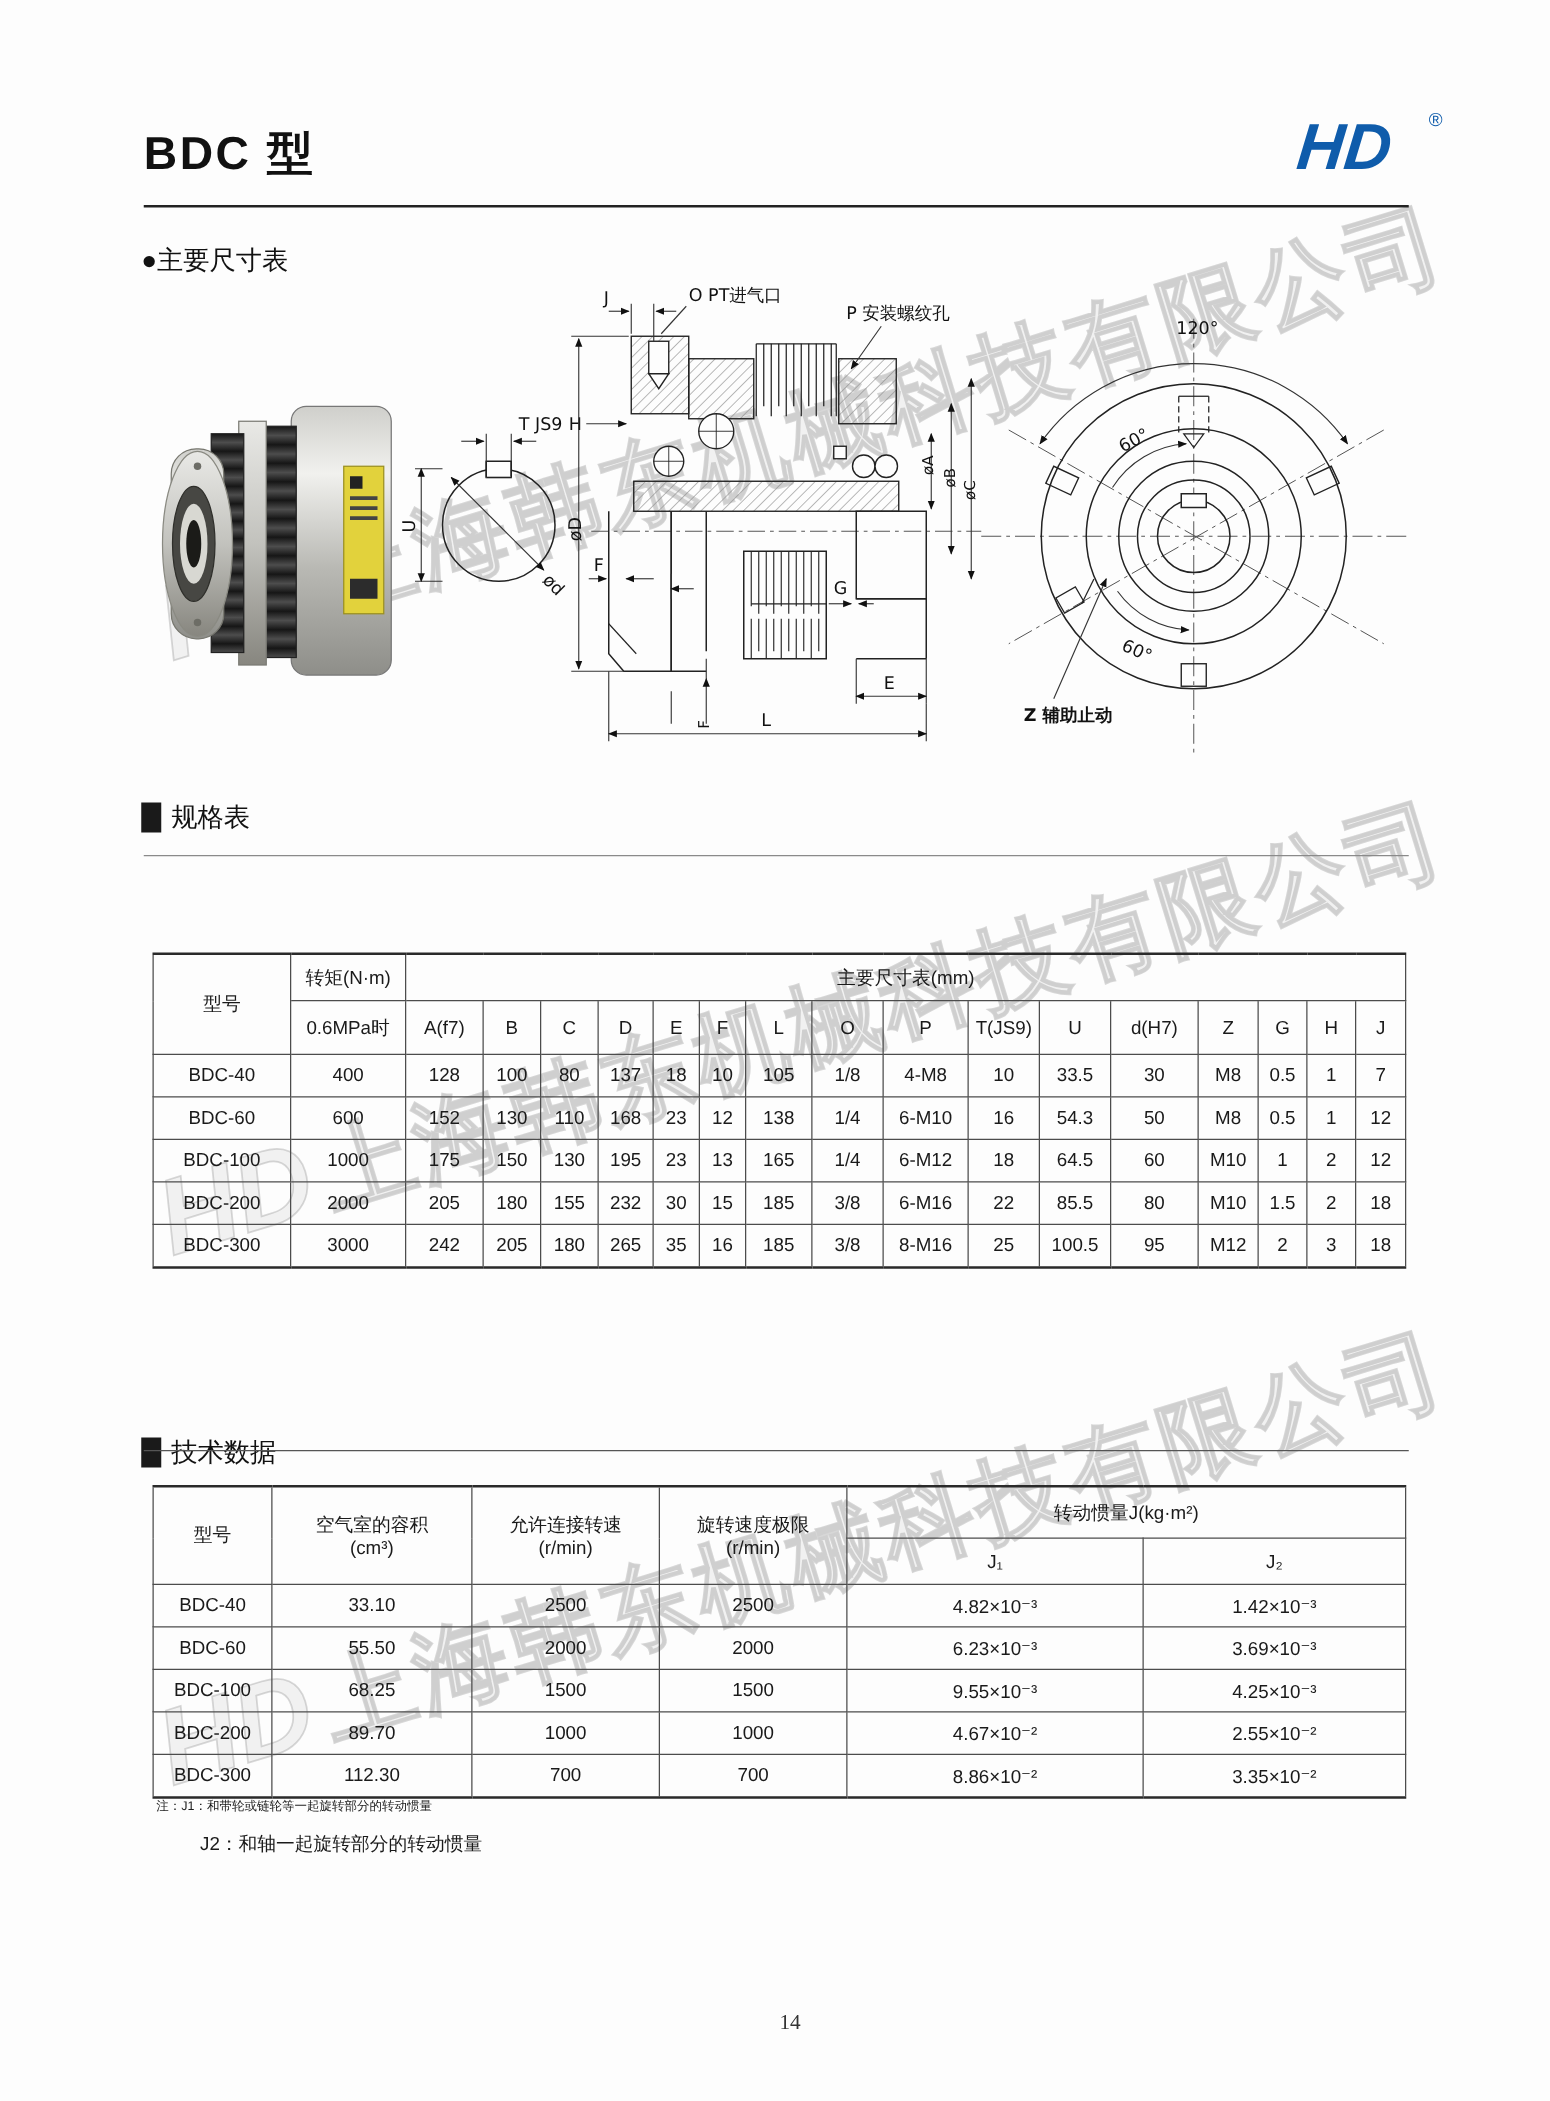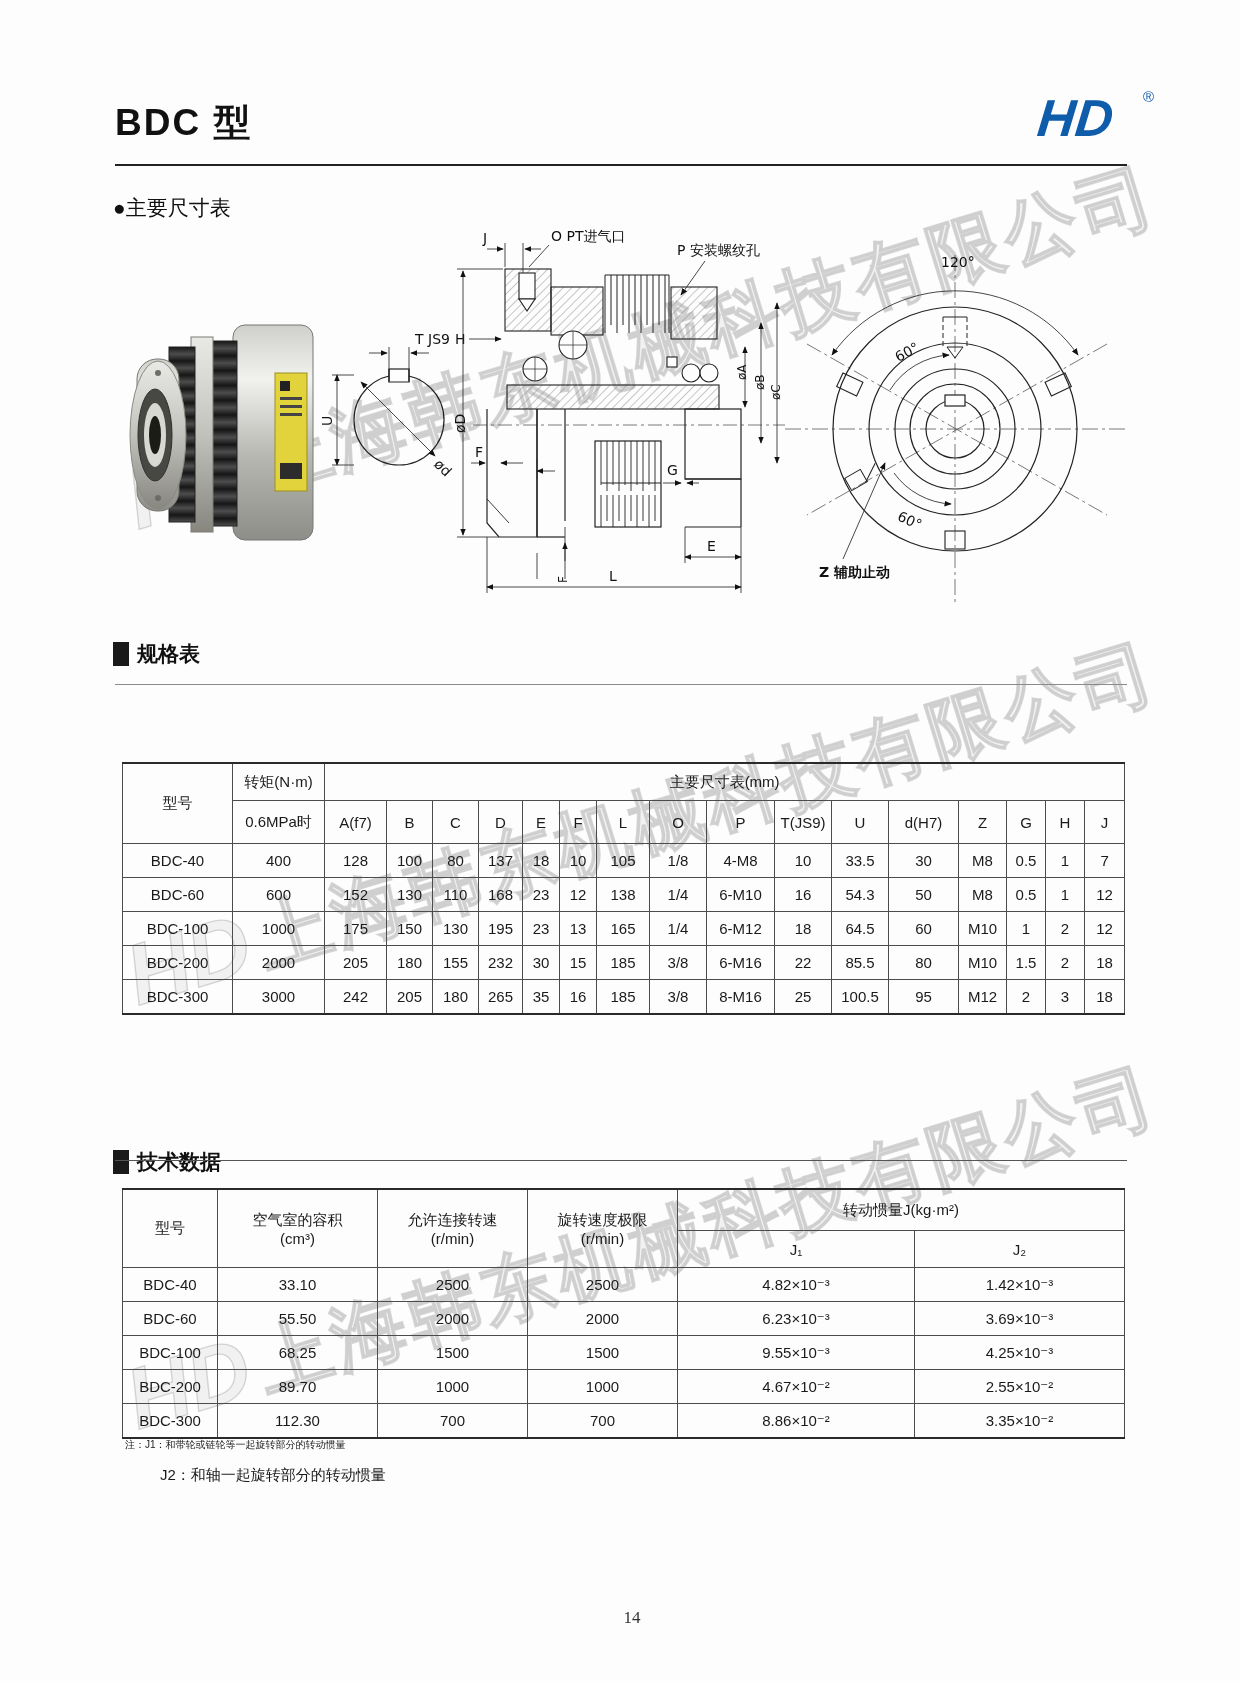--- a/index.html
+++ b/index.html
@@ -11,21 +11,21 @@
       color:rgba(140,140,140,0.10);-webkit-text-stroke:1.4px rgba(130,130,130,0.30);pointer-events:none;}
   .wm .wm-logo{font-style:italic;font-weight:900;font-size:86px;letter-spacing:0;margin-right:10px;}
   
   .title{position:absolute;left:115px;top:98px;font-size:37px;font-weight:700;letter-spacing:2px;color:#111;}
   .logo{position:absolute;left:1038px;top:92px;width:110px;height:58px;}
   .logo .hd{font-style:italic;font-weight:900;font-size:52px;transform:skewX(-6deg);display:inline-block;line-height:1;}
   .logo .reg{position:absolute;right:-6px;top:-4px;font-size:15px;font-weight:400;}
   .hr-dark{position:absolute;left:115px;top:164px;width:1012px;height:2px;background:#222;}
   
   .sec-dim{position:absolute;left:113px;top:194px;font-size:21px;font-weight:400;color:#111;}
-  .sec{position:absolute;left:113px;font-size:21px;font-weight:700;color:#111;display:flex;align-items:center;}
+  .sec{position:absolute;left:113px;font-size:21px;font-weight:400;color:#111;display:flex;align-items:center;}
   .sec .sq{width:16px;height:24px;background:#1a1a1a;margin-right:8px;display:inline-block;}
   .hr-lite{position:absolute;left:115px;width:1012px;height:1px;background:#8a8a8a;}
   
   .draw{position:absolute;left:115px;top:225px;width:1015px;height:400px;}
   .draw svg{position:absolute;overflow:visible;}
   .dtext{font-family:"DejaVu Sans","Liberation Sans",sans-serif;font-size:14px;fill:#111;}
   .dtext-s{font-family:"DejaVu Sans","Liberation Sans",sans-serif;font-size:12px;fill:#111;}
   
   table{border-collapse:collapse;table-layout:fixed;background:transparent;}
   .spec{position:absolute;left:122px;top:762px;width:1002px;font-size:15px;}

